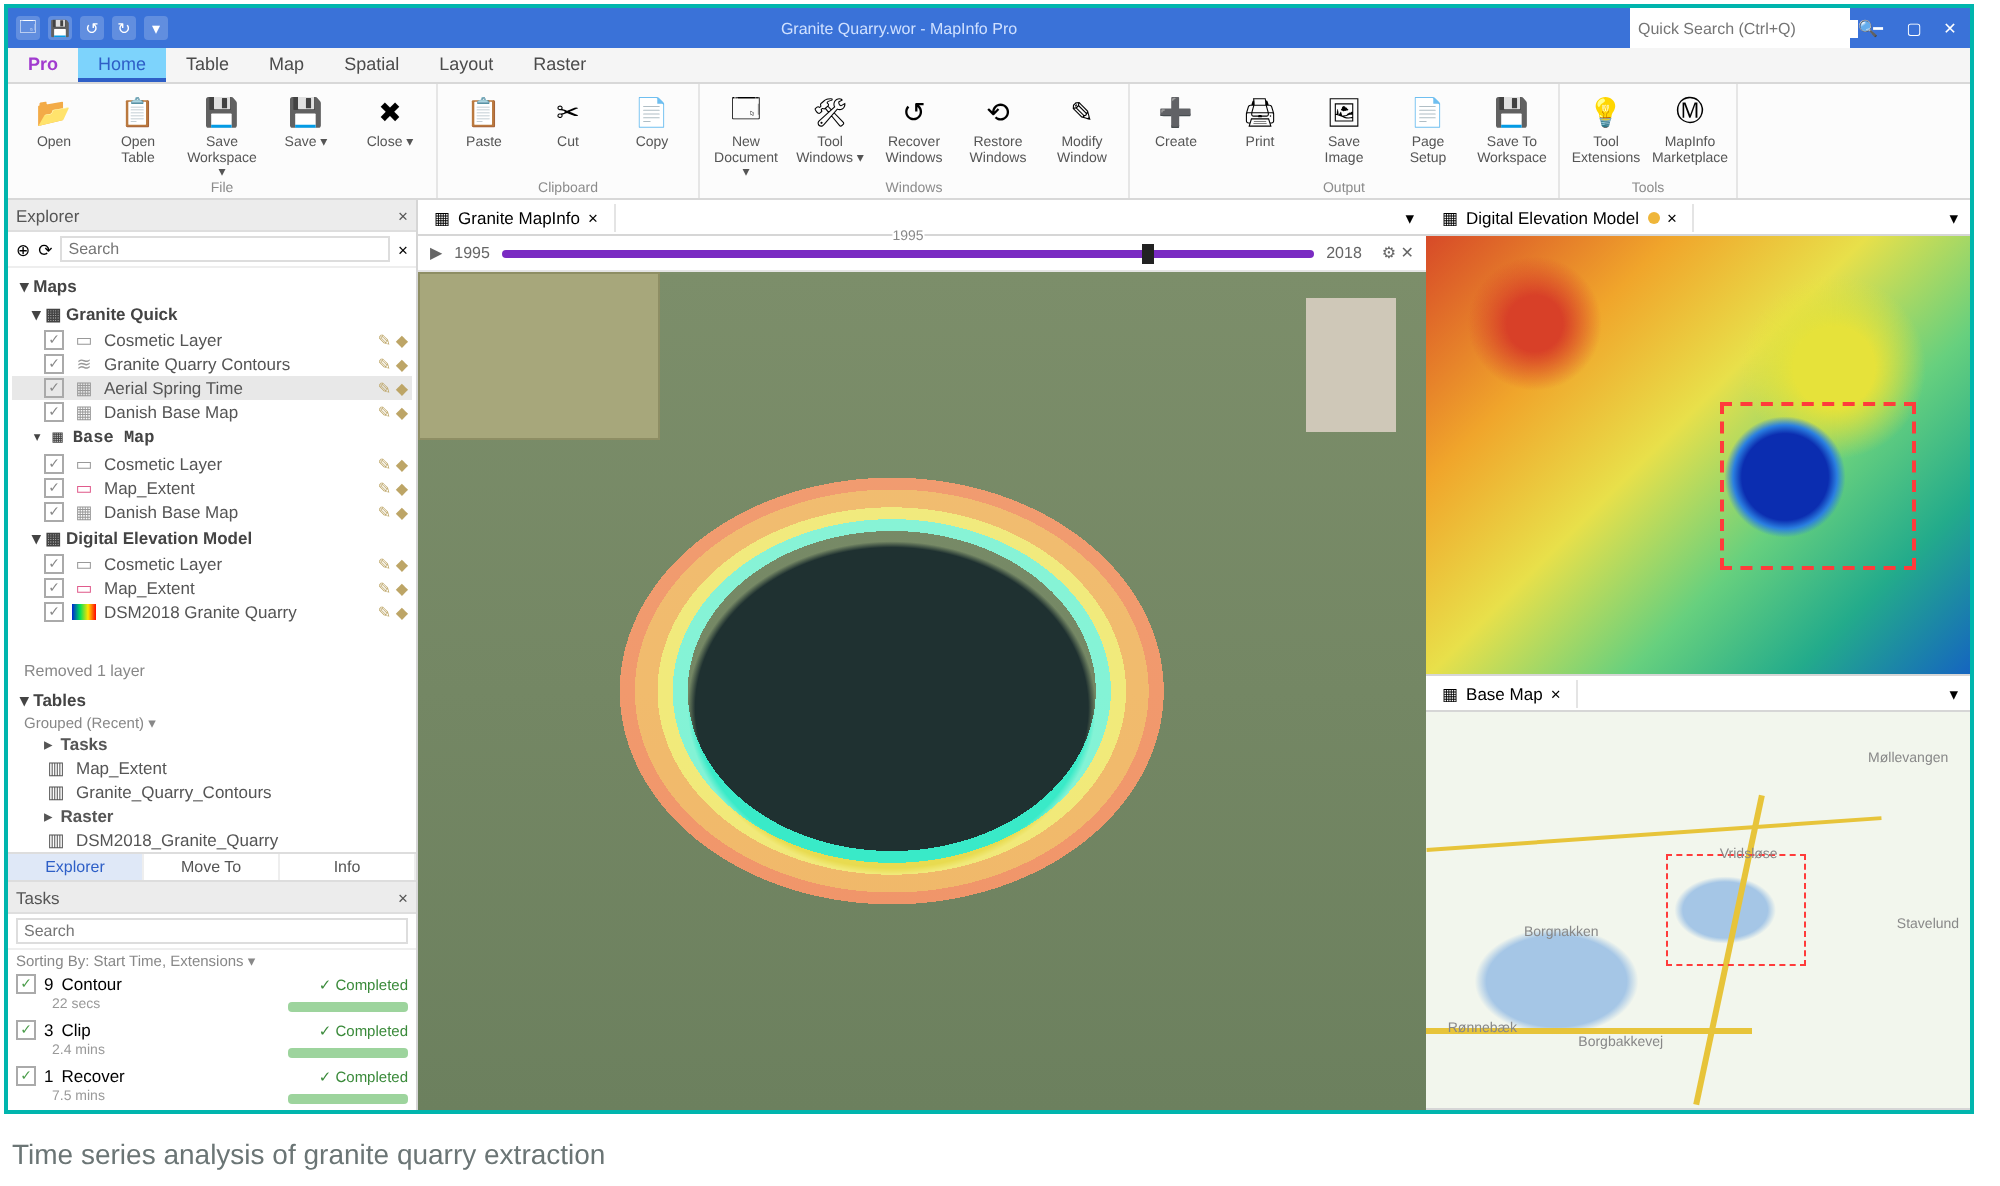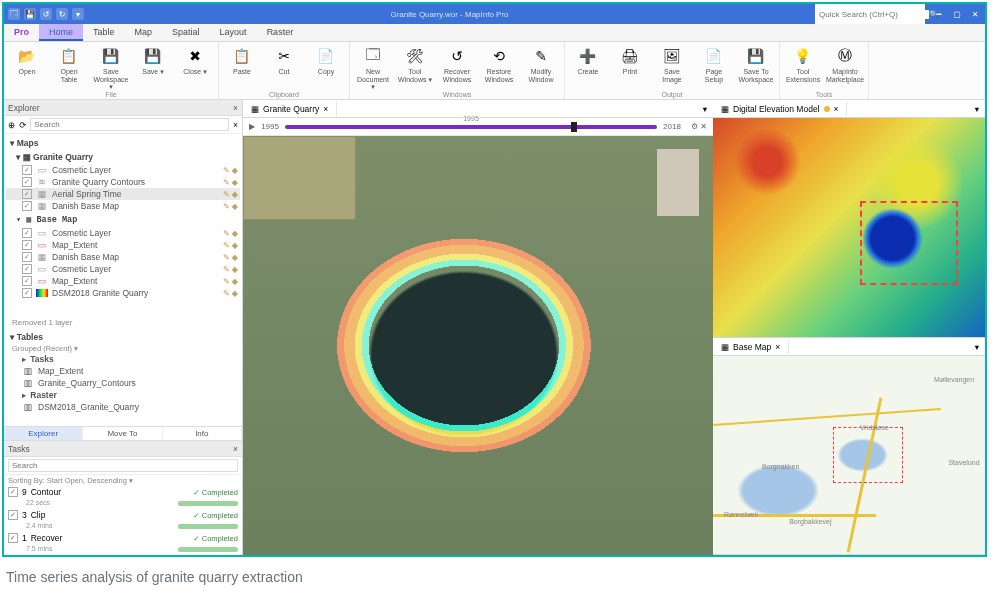--- a/index.html
+++ b/index.html
@@ -9,30 +9,30 @@
 .titlebar .qat { display: flex; gap: 4px; }
 .titlebar .qat span { width: 12px; height: 12px; background: rgba(255,255,255,.2); border-radius: 2px; display: flex; align-items: center; justify-content: center; font-size: 8px; }
 .titlebar .title { flex: 1; text-align: center; color: #cfe0ff; }
 .titlebar .search { width: 110px; height: 28px; background: #fff; border-radius: 2px; display: flex; align-items: center; padding: 0 4px; }
 .titlebar .search input { border: none; outline: none; flex: 1; font-size: 8px; color: #888; }
 .titlebar .winbtns { display: flex; gap: 6px; margin-left: 8px; color: #fff; }
 .titlebar .winbtns span { width: 12px; text-align: center; cursor: pointer; }
 .tabs { height: 18px; background: #f5f5f5; display: flex; font-size: 9px; border-bottom: 1px solid #d8d8d8; }
 .tabs .tab { padding: 3px 10px; color: #4b4b4b; cursor: pointer; }
 .tabs .tab.pro { color: #a13bcf; font-weight: bold; }
-.tabs .tab.active { color: #2e5fc7; border-bottom: 2px solid #2e5fc7; background: #c4b5fd; }
+.tabs .tab.active { color: #2e5fc7; border-bottom: 2px solid #2e5fc7; background: #7dd3fc; }
 .ribbon { height: 58px; background: #fcfcfc; border-bottom: 1px solid #d8d8d8; display: flex; }
 .rgroup { border-right: 1px solid #e6e6e6; display: flex; flex-direction: column; justify-content: space-between; padding: 2px 6px 1px 6px; }
 .rrow { display: flex; gap: 8px; align-items: flex-start; }
 .rbtn { display: flex; flex-direction: column; align-items: center; width: 34px; cursor: pointer; }
 .rbtn .ico { width: 24px; height: 24px; display: flex; align-items: center; justify-content: center; font-size: 14px; }
 .rbtn .lbl { font-size: 7px; text-align: center; color: #555; line-height: 1.1; }
 .rgroup .glabel { font-size: 7px; color: #8b8b8b; text-align: center; }
 .workspace { flex: 1; display: flex; min-height: 0; }
-.leftpane { width: 239px; background: #fff; border-right: 1px solid #d6d6d6; display: flex; flex-direction: column; font-size: 8.5px; }
+.leftpane { width: 205px; background: #fff; border-right: 1px solid #d6d6d6; display: flex; flex-direction: column; font-size: 8.5px; }
 .panelhead { height: 16px; background: #ececec; display: flex; align-items: center; padding: 0 4px; color: #555; justify-content: space-between; border-bottom: 1px solid #dedede; }
 .panelhead .x { cursor: pointer; }
 .searchrow { display: flex; align-items: center; gap: 4px; padding: 2px 4px; border-bottom: 1px solid #eee; }
 .searchrow input { flex: 1; font-size: 8px; border: 1px solid #ddd; padding: 1px 3px; }
 .explorer-body { flex: 1; overflow: auto; padding: 2px 2px; }
 .tree-head { font-weight: bold; padding: 2px 4px; color: #444; cursor: pointer; }
 .tree-item { display: flex; align-items: center; gap: 4px; padding: 1px 2px 1px 16px; color: #555; }
 .tree-item.active { background: #e8e8e8; }
 .tree-item .chk { width: 10px; height: 10px; border: 1px solid #aaa; font-size: 7px; display: flex; align-items: center; justify-content: center; color: #888; }
 .tree-item .icon { width: 12px; text-align: center; font-size: 9px; }
@@ -241,21 +241,21 @@
         <span class="x">×</span>
       </div>
       <div class="searchrow">
         <span>⊕</span>
         <span>⟳</span>
         <input placeholder="Search" style="">
         <span>×</span>
       </div>
       <div class="explorer-body" id="explorer-body">
           <div class="tree-head">▾ Maps</div>
-          <div class="tree-head" style="padding-left: 10px;">▾ ▦ Granite Quarry</div>
+          <div class="tree-head" style="padding-left: 10px;">▾ ▦ Granite Quick</div>
           <div class="tree-item">
             <span class="chk">✓</span>
             <span class="icon" style="color:#999">▭</span>
             <span class="txt">Cosmetic Layer</span>
             <span class="tools">✎ ◆</span>
           </div>
           <div class="tree-item">
             <span class="chk">✓</span>
             <span class="icon" style="color:#999">≋</span>
             <span class="txt">Granite Quarry Contours</span>
@@ -285,20 +285,21 @@
             <span class="icon" style="color:#e05b8c">▭</span>
             <span class="txt">Map_Extent</span>
             <span class="tools">✎ ◆</span>
           </div>
           <div class="tree-item">
             <span class="chk">✓</span>
             <span class="icon" style="color:#999">▦</span>
             <span class="txt">Danish Base Map</span>
             <span class="tools">✎ ◆</span>
           </div>
+          <div class="tree-head" style="padding-left: 10px;">▾ ▦ Digital Elevation Model</div>
           <div class="tree-item">
             <span class="chk">✓</span>
             <span class="icon" style="color:#999">▭</span>
             <span class="txt">Cosmetic Layer</span>
             <span class="tools">✎ ◆</span>
           </div>
           <div class="tree-item">
             <span class="chk">✓</span>
             <span class="icon" style="color:#e05b8c">▭</span>
             <span class="txt">Map_Extent</span>
@@ -336,21 +337,21 @@
       </div>
 
       <div class="tasks">
         <div class="panelhead">
           <span>Tasks</span>
           <span class="x">×</span>
         </div>
         <div class="searchrow">
           <input placeholder="Search" style="">
         </div>
-        <div style="font-size:7.5px;color:#888;padding:1px 4px;">Sorting By: Start Open, Descending ▾</div>
+        <div style="font-size:7.5px;color:#888;padding:1px 4px;">Sorting By: Start Time, Extensions ▾</div>
         <div id="tasks-list">
             <div class="trow">
               <div class="main">
                 <span style="width:10px;height:10px;border:1px solid #aaa;font-size:7px;color:#4a9c4a;text-align:center">✓</span>
                 <span>9</span>
                 <span>Contour</span>
               </div>
               <span class="status">✓ Completed</span>
             </div>
             <div class="trow">
@@ -382,21 +383,21 @@
               <div class="prog"></div>
             </div>
           </div>
       </div>
     </div>
 
     <div class="center">
       <div class="doctab">
         <div class="t">
           <span>▦</span>
-          <span>Granite Quarry</span>
+          <span>Granite MapInfo</span>
           <span>×</span>
         </div>
         <div style="flex:1"></div>
         <span style="padding:0 6px;cursor:pointer">▾</span>
       </div>
       <div class="timeline">
         <span>▶</span>
         <span>1995</span>
         <div class="track">
           <span class="mid">1995</span>

